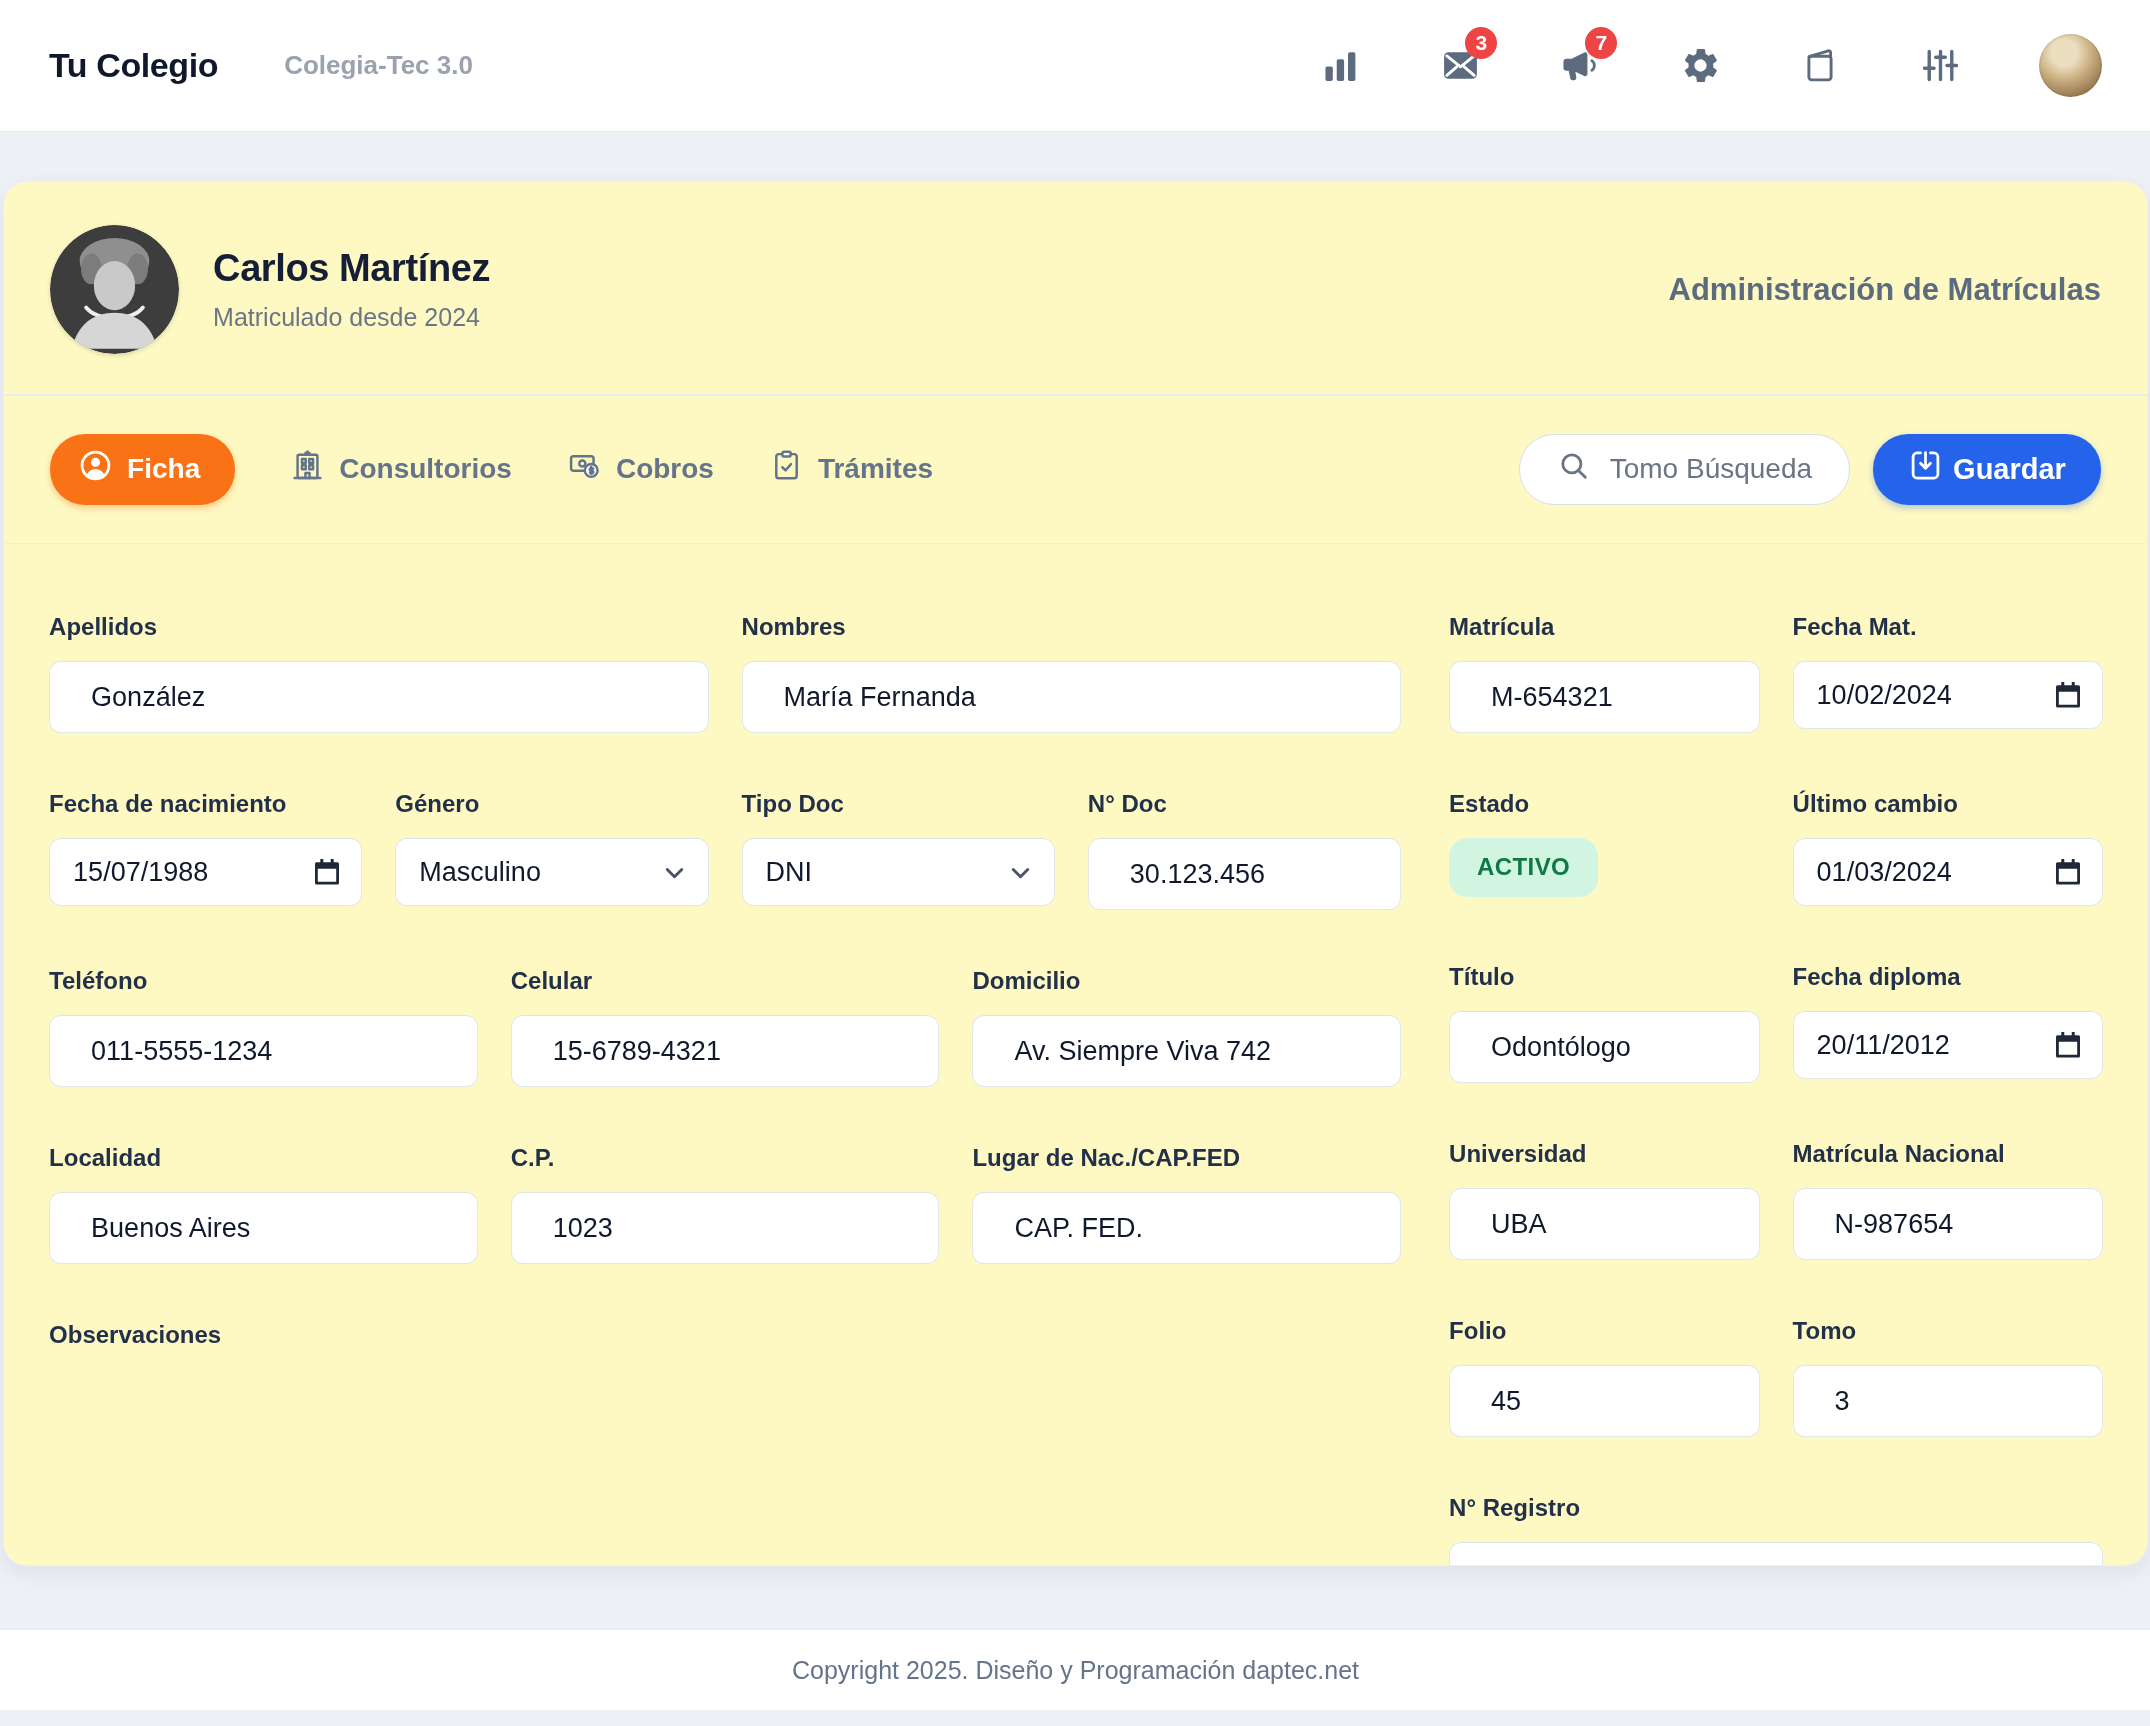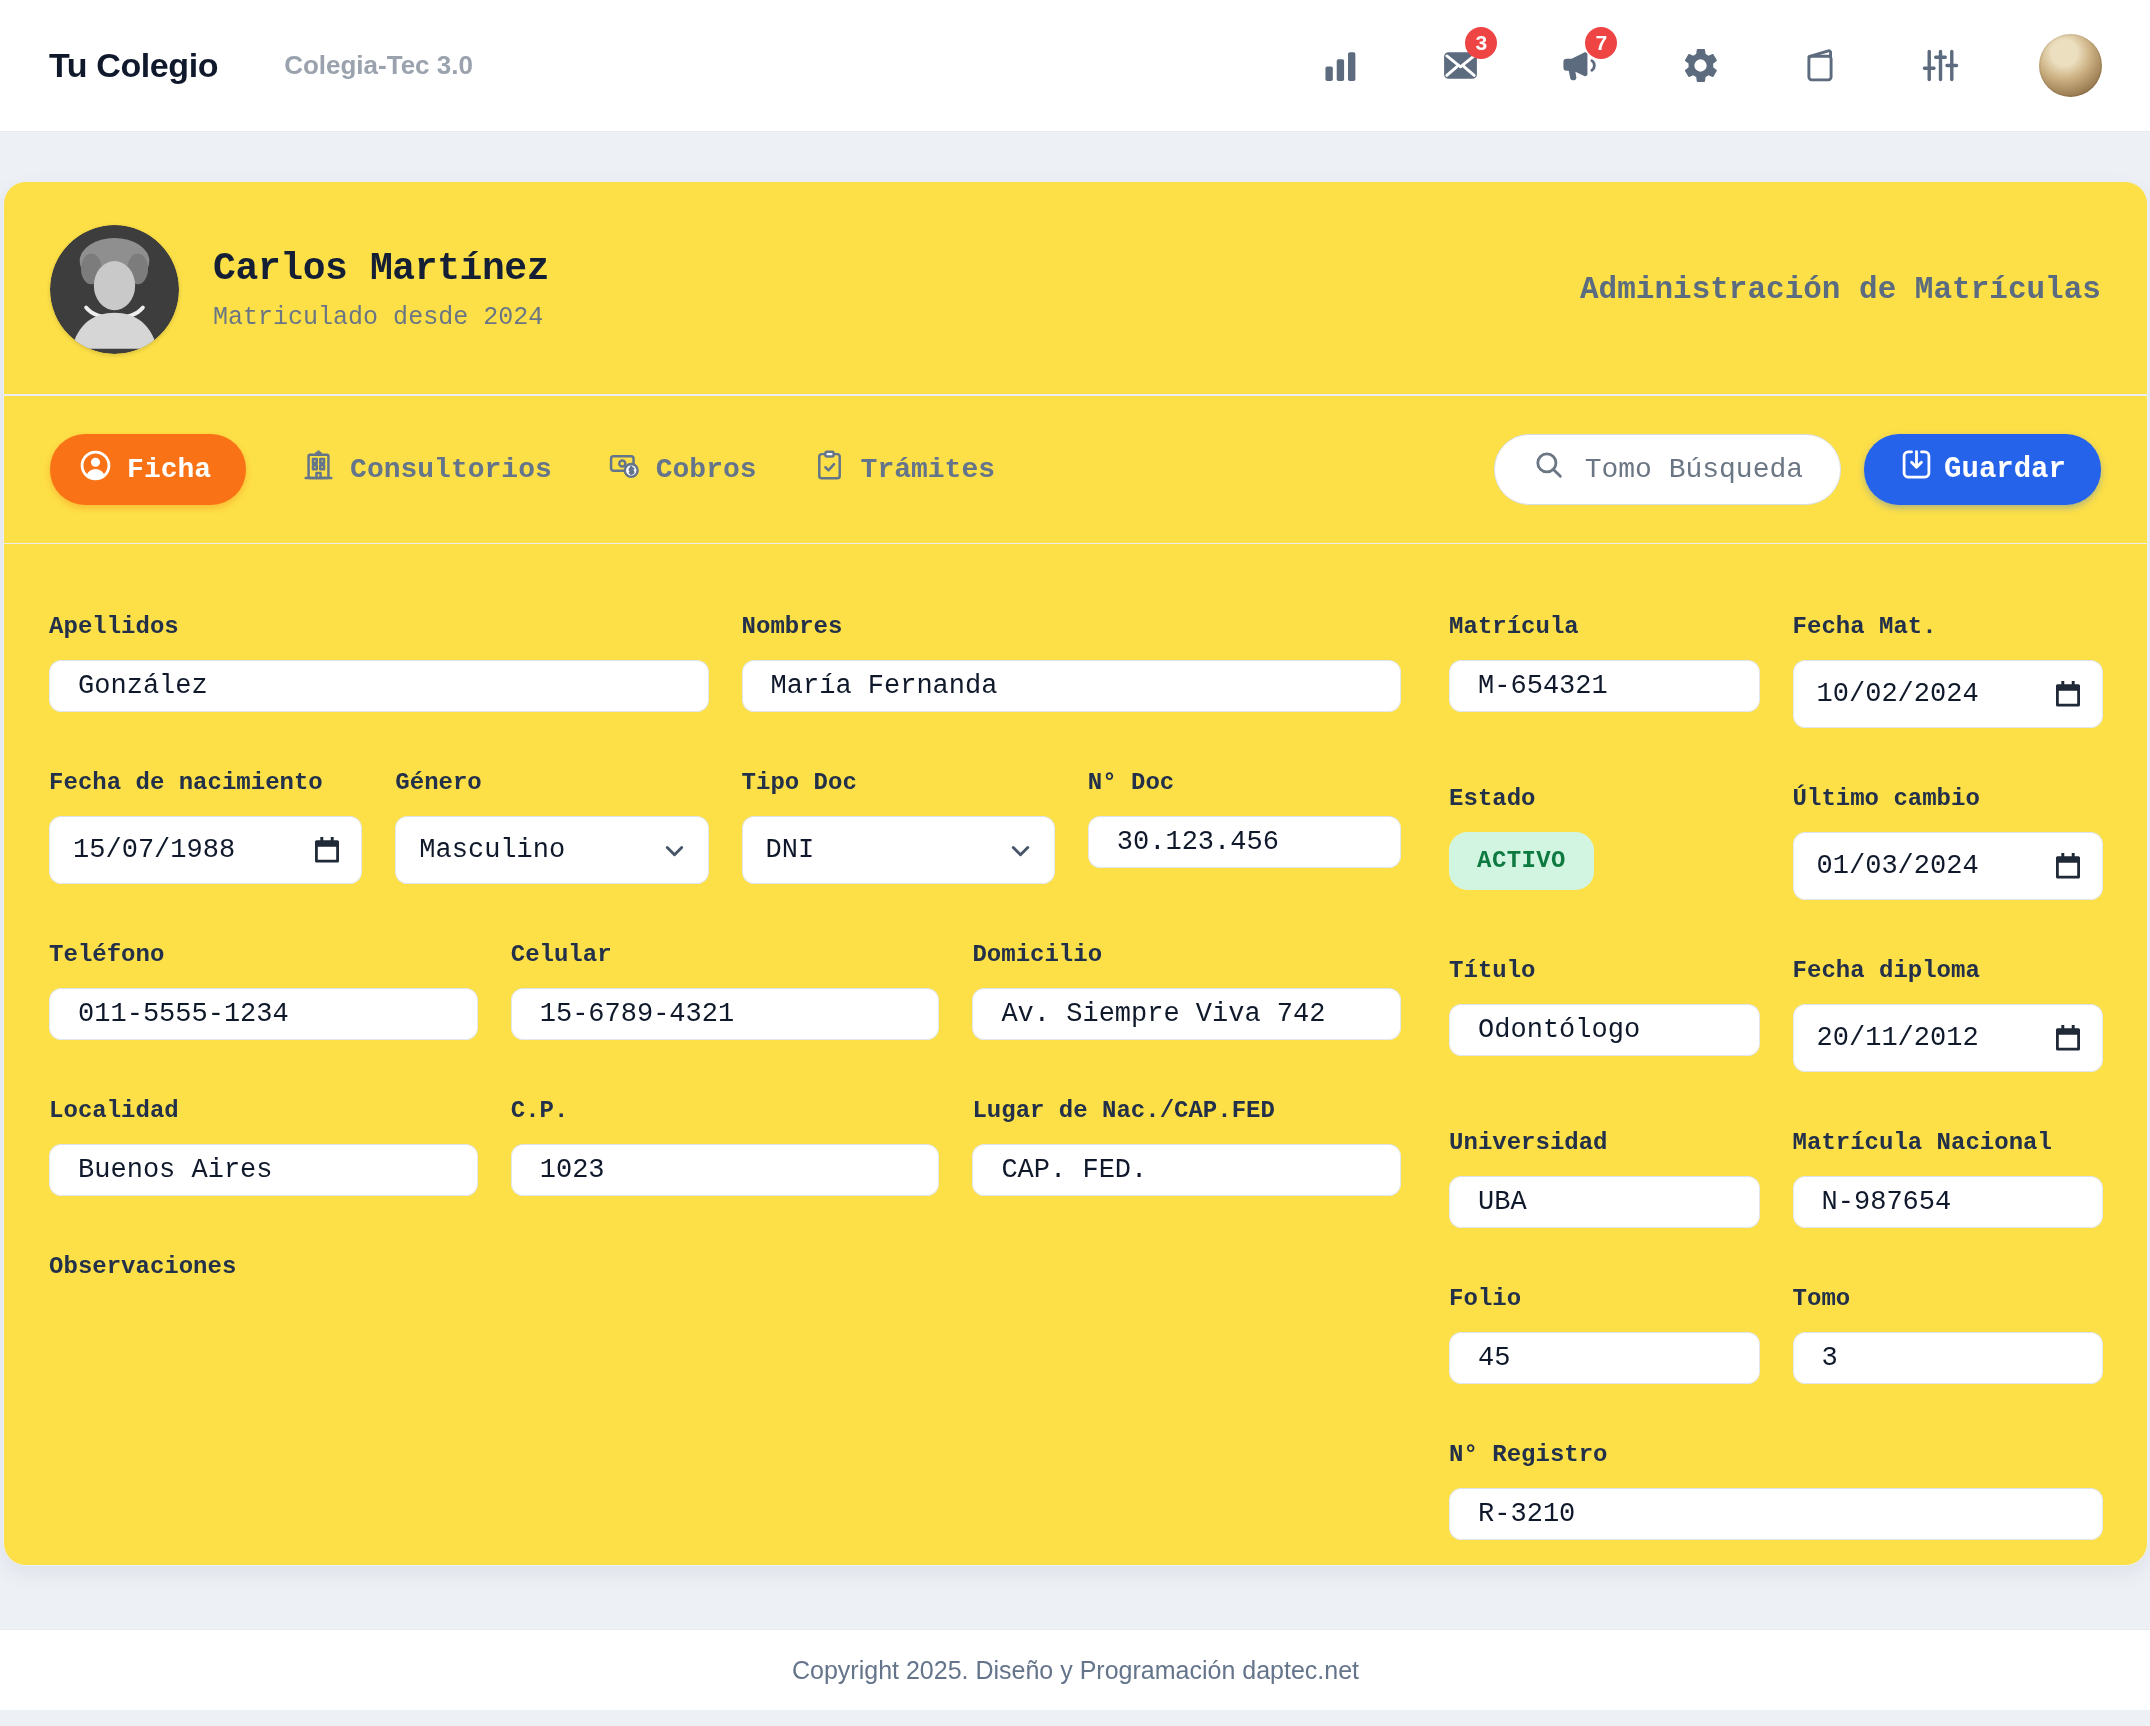--- a/index.html
+++ b/index.html
@@ -25,23 +25,23 @@
     background:#ef4444; color:#fff; border-radius:16px; font-size:21px; font-weight:700;
     display:flex; align-items:center; justify-content:center; padding:0 7.7px;
   }
   .avatar-small {
     width:63px; height:63px; border-radius:50%;
     background:radial-gradient(circle at 40% 30%, #ecdfc0 0 22%, #cdb284 45%, #94764c 78%, #635032 100%);
     box-shadow:inset 0 0 0 1.5px rgba(0,0,0,.06); cursor:pointer;
   }
   
   .card {
-    margin:49px 3.1px 0 3.1px; background:#fde047; border-radius:23px;
+    margin:49px 3.1px 0 3.1px; background:#fef9c3; border-radius:23px;
     border:0.8px solid #eceff4; box-shadow:0 7.7px 18.4px rgba(100,116,139,.10);
-    height:1385px; overflow:hidden;font-family:Liberation Mono, monospace;
+    height:1385px; overflow:hidden;
   }
   .profile-row { display:flex; align-items:center; padding:43px 46px 40px 46px; }
   .avatar-big {
     width:129px; height:129px; border-radius:50%; overflow:hidden; flex:0 0 auto;
     box-shadow:0 1.5px 4.6px rgba(0,0,0,.15);
   }
   .avatar-big svg { width:100%; height:100%; display:block; }
   .profile-text { margin-left:34px; }
   .profile-name { font-size:38px; font-weight:800; color:#141f36; letter-spacing:-0.4px; }
   .profile-sub { font-size:25px; color:#6b7684; margin-top:12.3px; }
@@ -74,22 +74,22 @@
   .form { display:flex; gap:48px; padding:69px 45px 0 45px; }
   .form-left { width:1352px; flex:0 0 auto; }
   .form-right { width:654px; flex:0 0 auto; }
   .f-row { display:grid; gap:33px; margin-bottom:57px; }
   .cols-2 { grid-template-columns:1fr 1fr; }
   .cols-3 { grid-template-columns:1fr 1fr 1fr; }
   .cols-4 { grid-template-columns:1fr 1fr 1fr 1fr; }
   .field {}
   .f-label { display:block; font-size:24px; font-weight:700; color:#22304a; margin-bottom:20px; }
   .f-input {
-    width:100%; height:52px; border:1.5px solid #e2e7ee; border-top-color:#dde3ec;
-    border-radius:12.3px; background:#fff; padding:0 28px; font-size:27px; color:#10192b;
+    width:100%; height:72px; border:1.5px solid #e2e7ee; border-top-color:#dde3ec;
+    border-radius:12.3px; background:#fff; padding:0 41px; font-size:27px; color:#10192b;
     font-family:inherit; outline:none;
   }
   .f-box {
     width:100%; height:68px; border:1.5px solid #e2e7ee; border-top-color:#dde3ec;
     border-radius:12.3px; background:#fff; padding:0 18.4px 0 23px; font-size:27px; color:#10192b;
     display:flex; align-items:center; justify-content:space-between; cursor:pointer;
   }
   .f-box svg.cal { width:32px; height:32px; }
   .f-box svg.chev { width:29px; height:29px; }
   .f-textarea-wrap { position:relative; }

